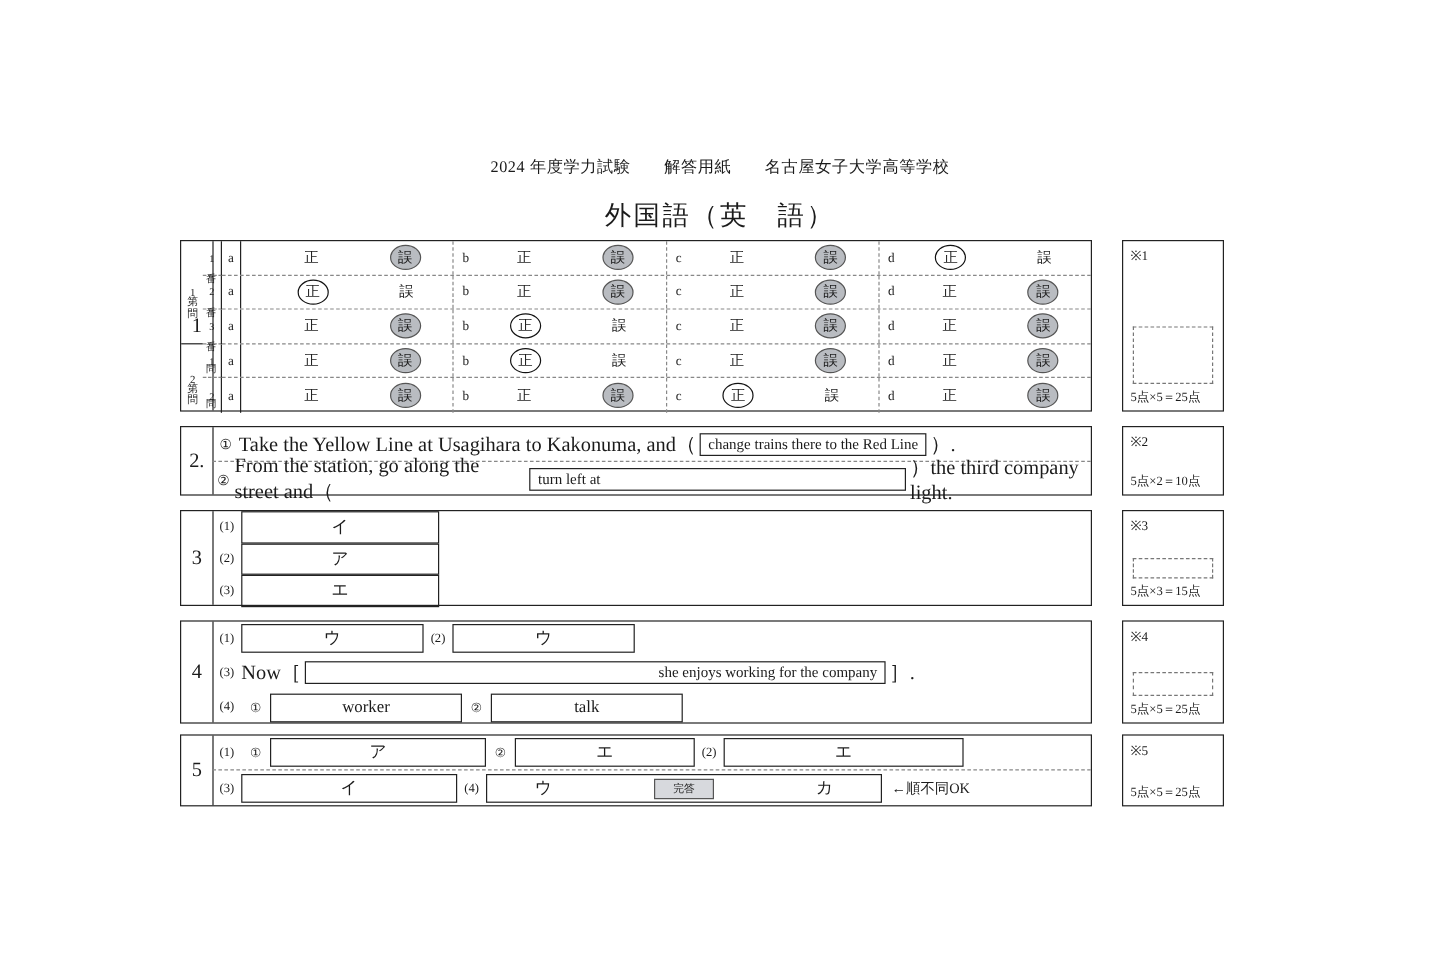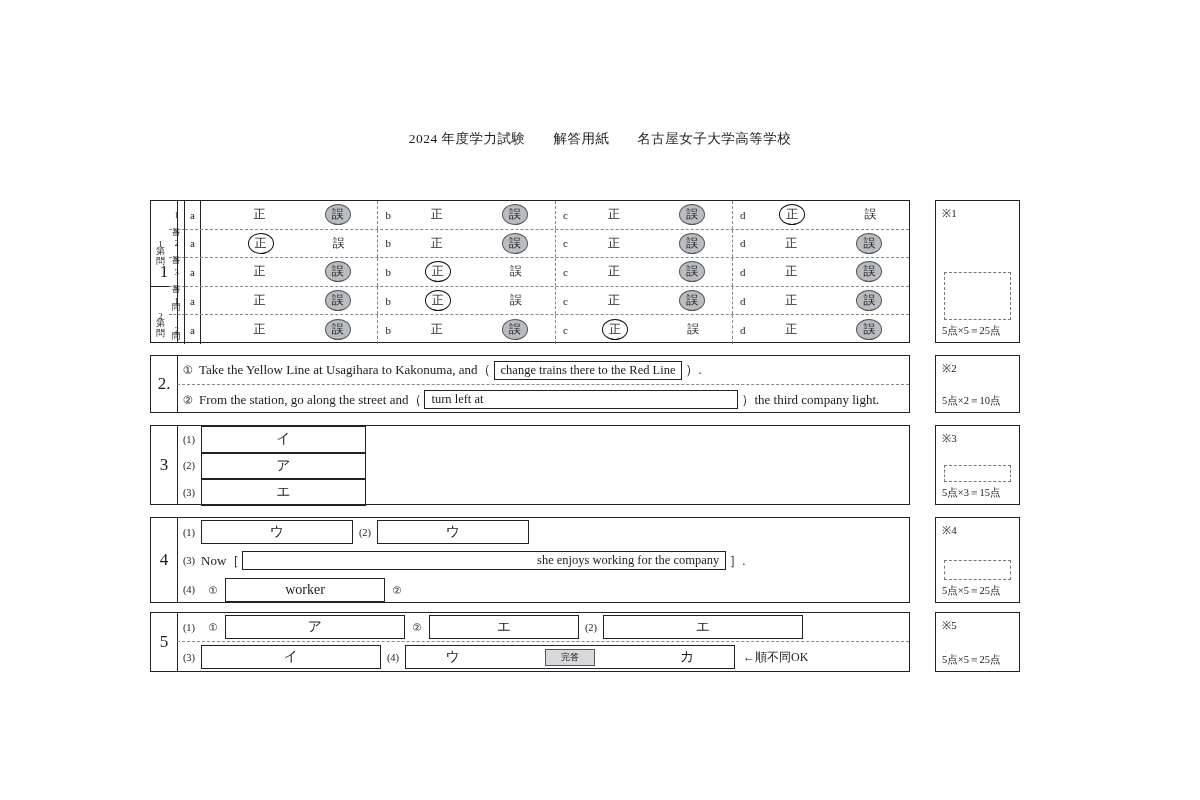--- a/index.html
+++ b/index.html
@@ -65,21 +65,21 @@
   .op{width:24px;height:19px;line-height:19px;text-align:center;border-radius:50%;}
   .op.circ{border:1.3px solid #111;}
   .op.fill{background:#b9bcc1;border:1.3px solid #555;}
 
   
   #q2{left:150px;top:355px;width:760px;height:58px;}
   .q2row{position:absolute;left:26px;right:0;height:29px;display:flex;align-items:center;box-sizing:border-box;}
   .q2row.top{top:0;border-bottom:1px dashed #888;}
   .q2row.bot{top:29px;}
   .num{width:22px;text-align:center;font-size:11.5px;}
-  .q2txt{font-size:13px;}
+  .q2txt{font-size:17px;}
   .ansbox{border:1px solid #222;padding:1px 6px;margin:0 3px;display:inline-block;font-size:12.5px;}
 
   
   #q3{left:150px;top:425px;width:760px;height:80px;}
   .q3row{position:absolute;left:26px;height:26.6px;display:flex;align-items:center;}
   .subn{width:24px;text-align:center;font-size:10.5px;}
   .q3cell{width:165px;height:26.6px;border:1.2px solid #222;box-sizing:border-box;display:flex;align-items:center;justify-content:center;font-size:14px;}
 
   
   #q4{left:150px;top:517px;width:760px;height:86px;}
@@ -105,20 +105,21 @@
 </head>
 <body>
 
 <div class="sheet">
 
   <div class="hdr-line">
     <span>2024 年度学力試験</span>
     <span>解答用紙</span>
     <span>名古屋女子大学高等学校</span>
   </div>
+  <div class="title">外国語（英　語）</div>
 
   <div class="block" id="q1">
     <div class="qno">1</div>
 
     <div class="vlabel" style="top:0;height:86px;">第1問</div>
     <div class="vlabel" style="top:86px;height:57px;border-bottom:none;">第2問</div>
 
     <div class="vnum" style="top:0;height:28.6px;">1番</div>
     <div class="vnum" style="top:28.6px;height:28.6px;">2番</div>
     <div class="vnum" style="top:57.2px;height:28.6px;">3番</div>
@@ -350,20 +351,21 @@
       <span class="q2txt">Now［</span>
       <span class="ansbox" style="min-width:470px;text-align:right;">she enjoys working for the company</span>
       <span class="q2txt">］.</span>
     </div>
 
     <div class="q4r3">
       <span class="subn">(4)</span>
       <span class="subn">①</span>
       <span class="cellbox" style="width:160px;">worker</span>
       <span class="subn">②</span>
+      <span class="cellbox" style="width:160px;">talk</span>
     </div>
   </div>
 
   <div class="side" id="s4">
     <span class="mark">※4</span>
     <span class="inner"></span>
     <span class="pts">5点×5＝25点</span>
   </div>
 
   <div class="block" id="q5">

